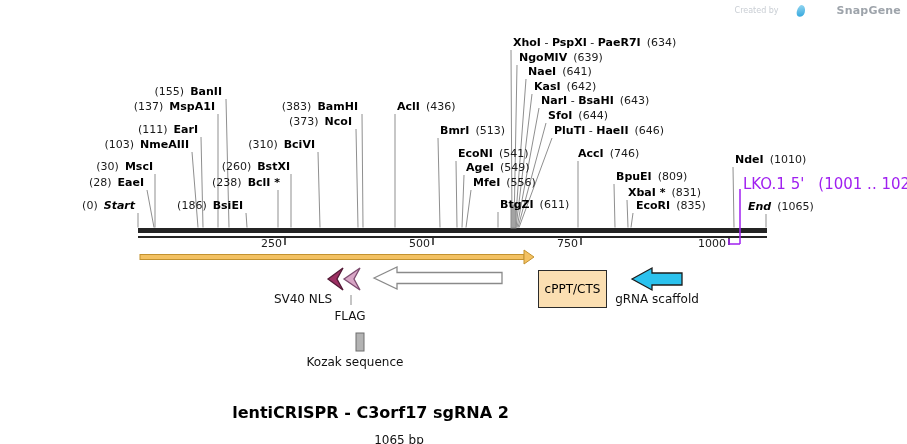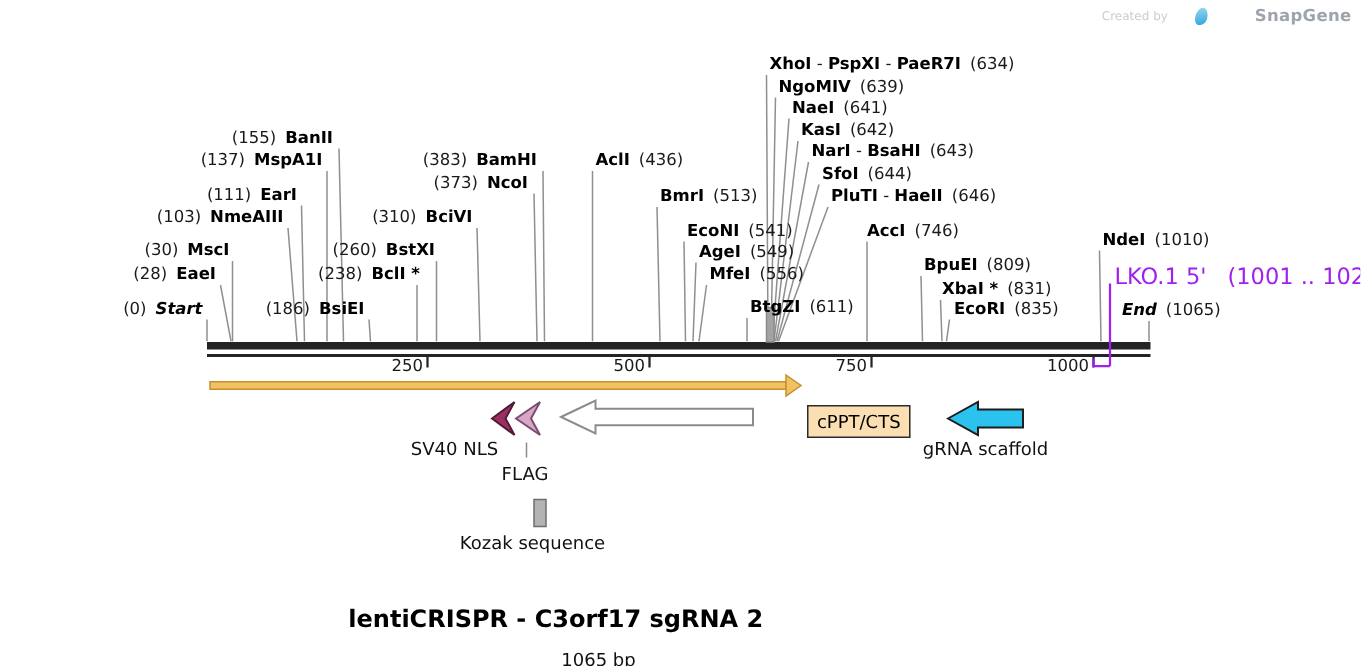--- a/index.html
+++ b/index.html
@@ -118,21 +118,21 @@
       <div class="site-label sideright" style="top: 199px; left: 636px;"><b class="n">EcoRI</b><span class="p">(835)</span></div>
       <div class="site-label sideright" style="top: 153px; left: 735px;"><b class="n">NdeI</b><span class="p">(1010)</span></div>
       <div class="site-label sideright" style="top: 200px; left: 748px;"><b class="n it">End</b><span class="p">(1065)</span></div>
       <div class="primer-label" style="left: 743px; top: 177px; color: rgb(160, 32, 240);"><span class="nm">LKO.1 5'</span><span class="rg">(1001 .. 1020)</span></div>
       <div class="feat-label" style="top: 292px; left: 303px; transform: translateX(-50%);">SV40 NLS</div>
       <div class="feat-label" style="top: 309px; left: 350px; transform: translateX(-50%);">FLAG</div>
       <div class="feat-label" style="top: 292px; left: 657px; transform: translateX(-50%);">gRNA scaffold</div>
       <div class="feat-label" style="top: 355px; left: 355px; transform: translateX(-50%);">Kozak sequence</div>
     </div>
 
-  <div id="cppt-box" style="left: 538px; top: 270px; width: 69px; height: 22px; background: rgb(251, 223, 178);">
+  <div id="cppt-box" style="left: 538px; top: 270px; width: 69px; height: 38px; background: rgb(251, 223, 178);">
     <span>cPPT/CTS</span>
   </div>
 
   <div id="map-title" style="top: 403px;">lentiCRISPR - C3orf17 sgRNA 2</div>
   <div id="map-length" style="top: 421px;">1065 bp</div>
 
   <div id="watermark">
     <span id="wm-created">Created by</span>
     <span id="wm-logo"></span>
     <span id="wm-brand">SnapGene</span>

